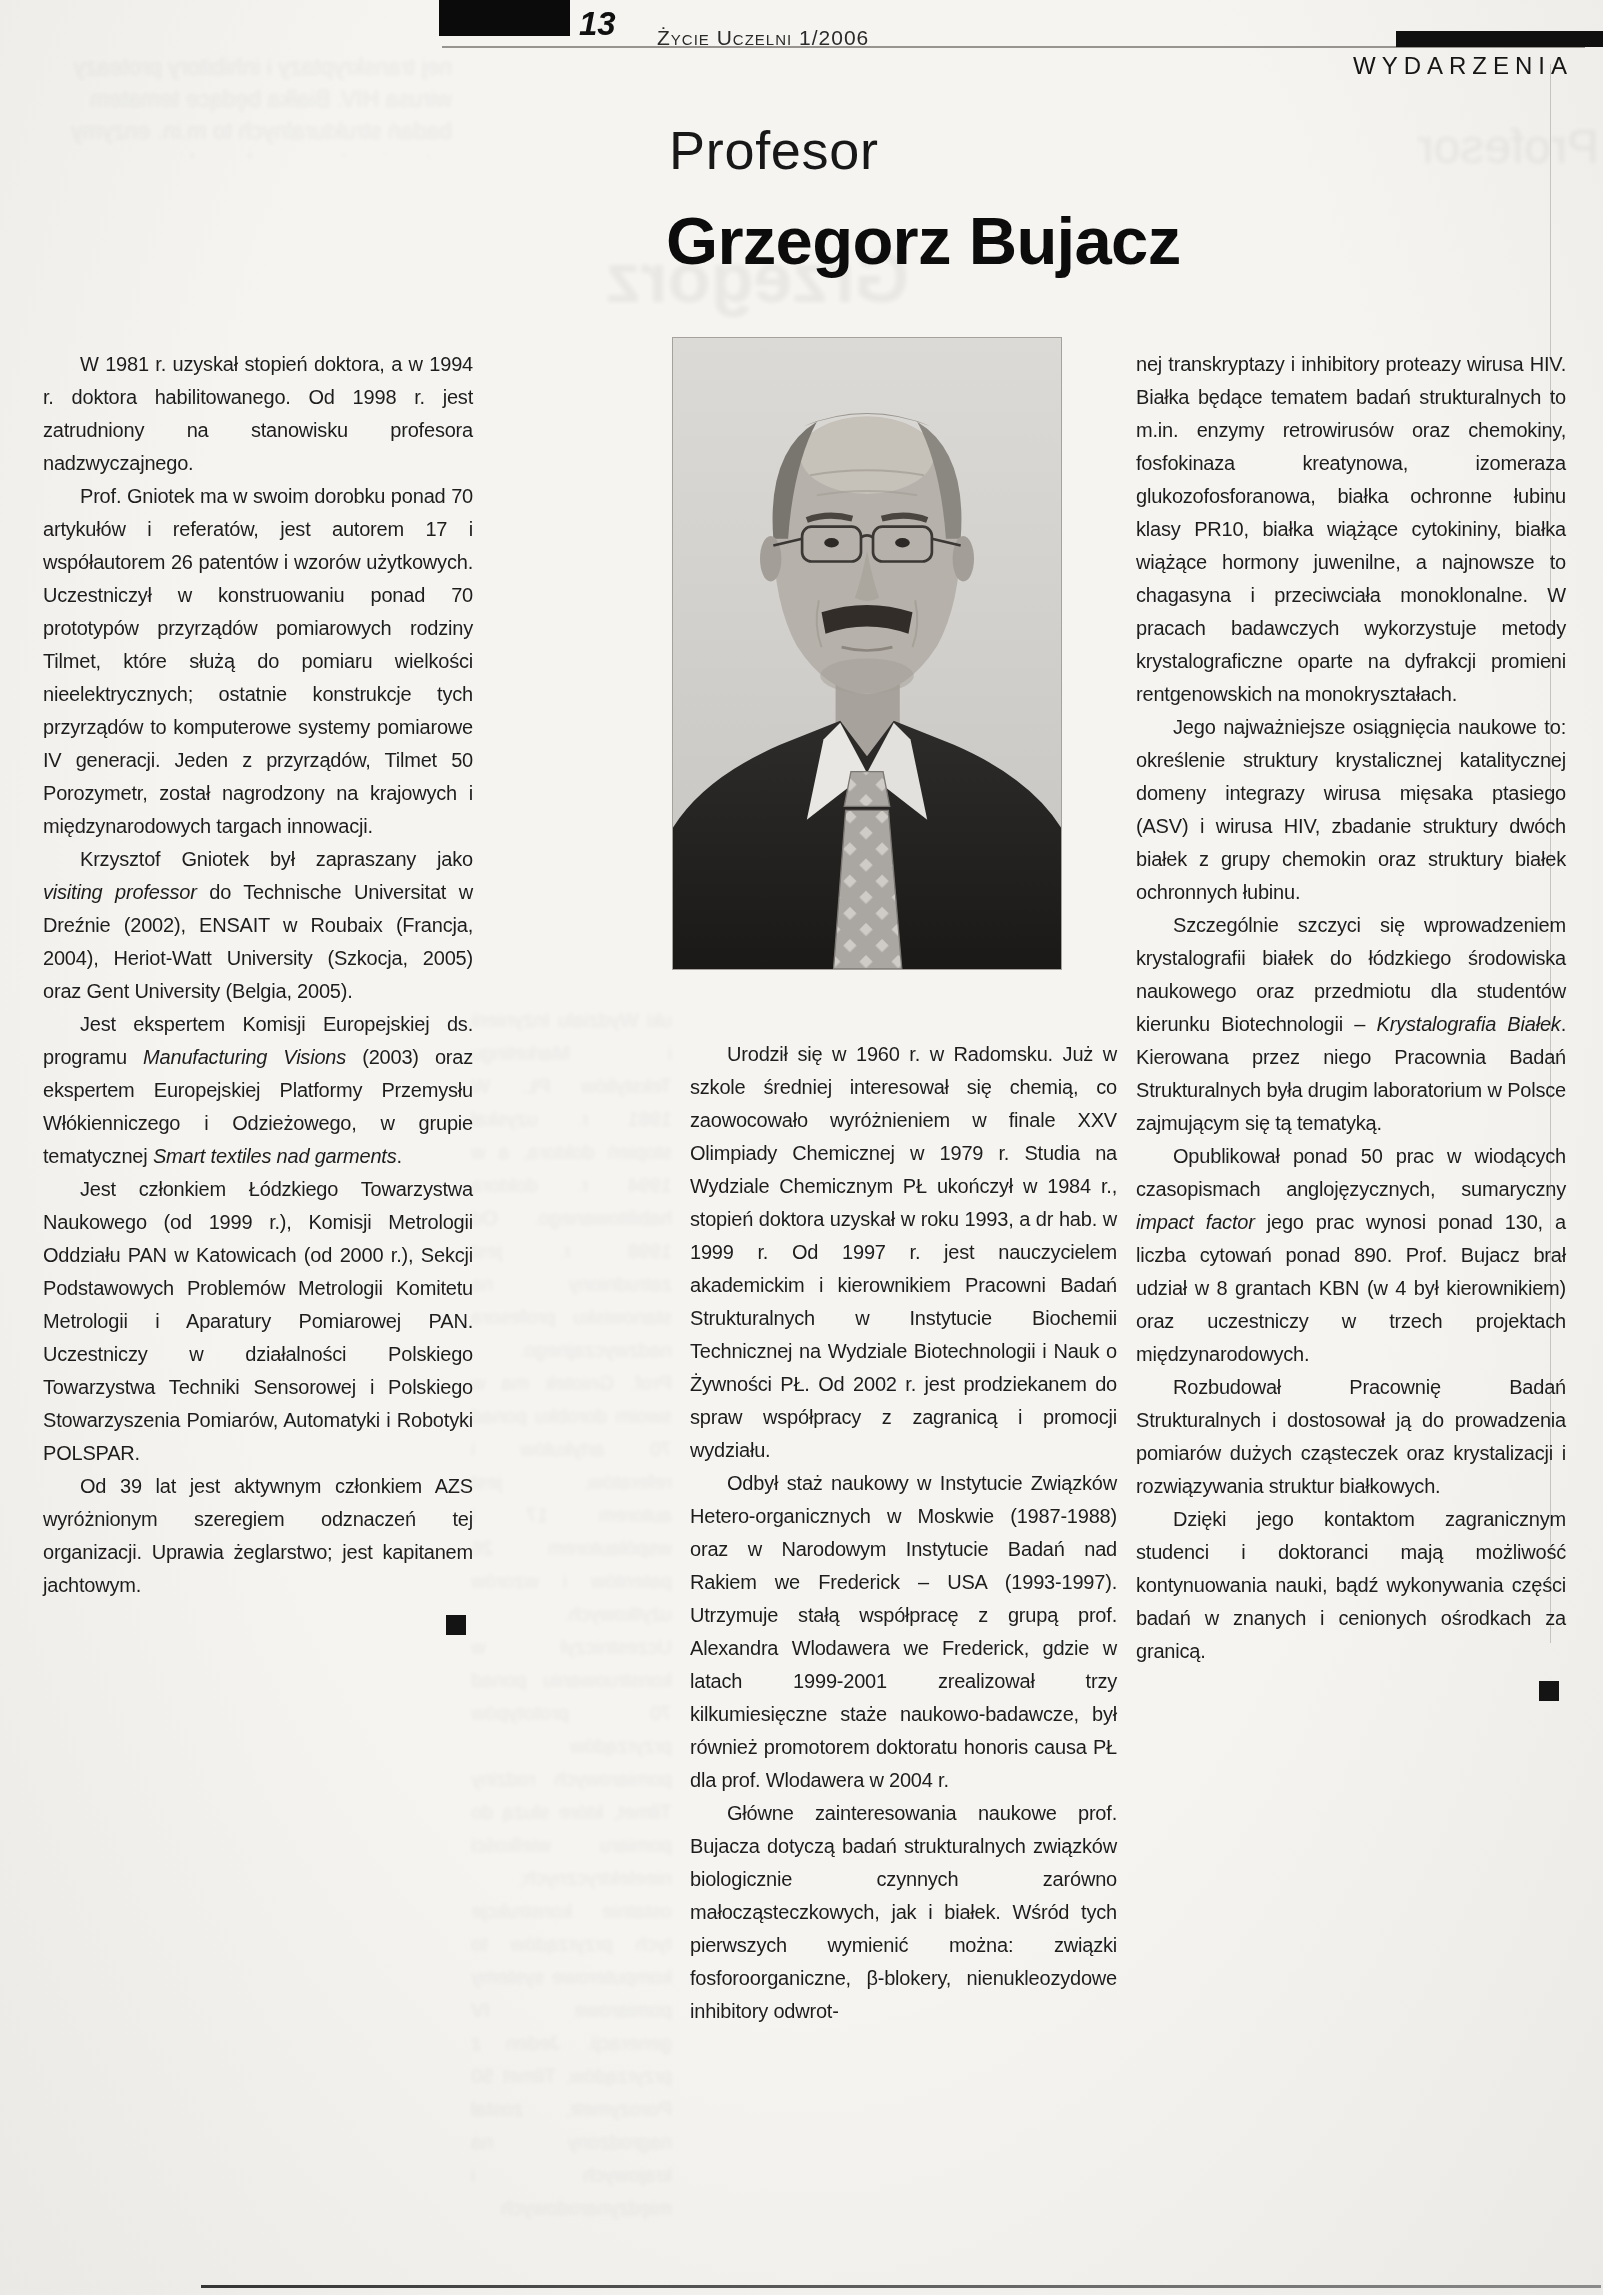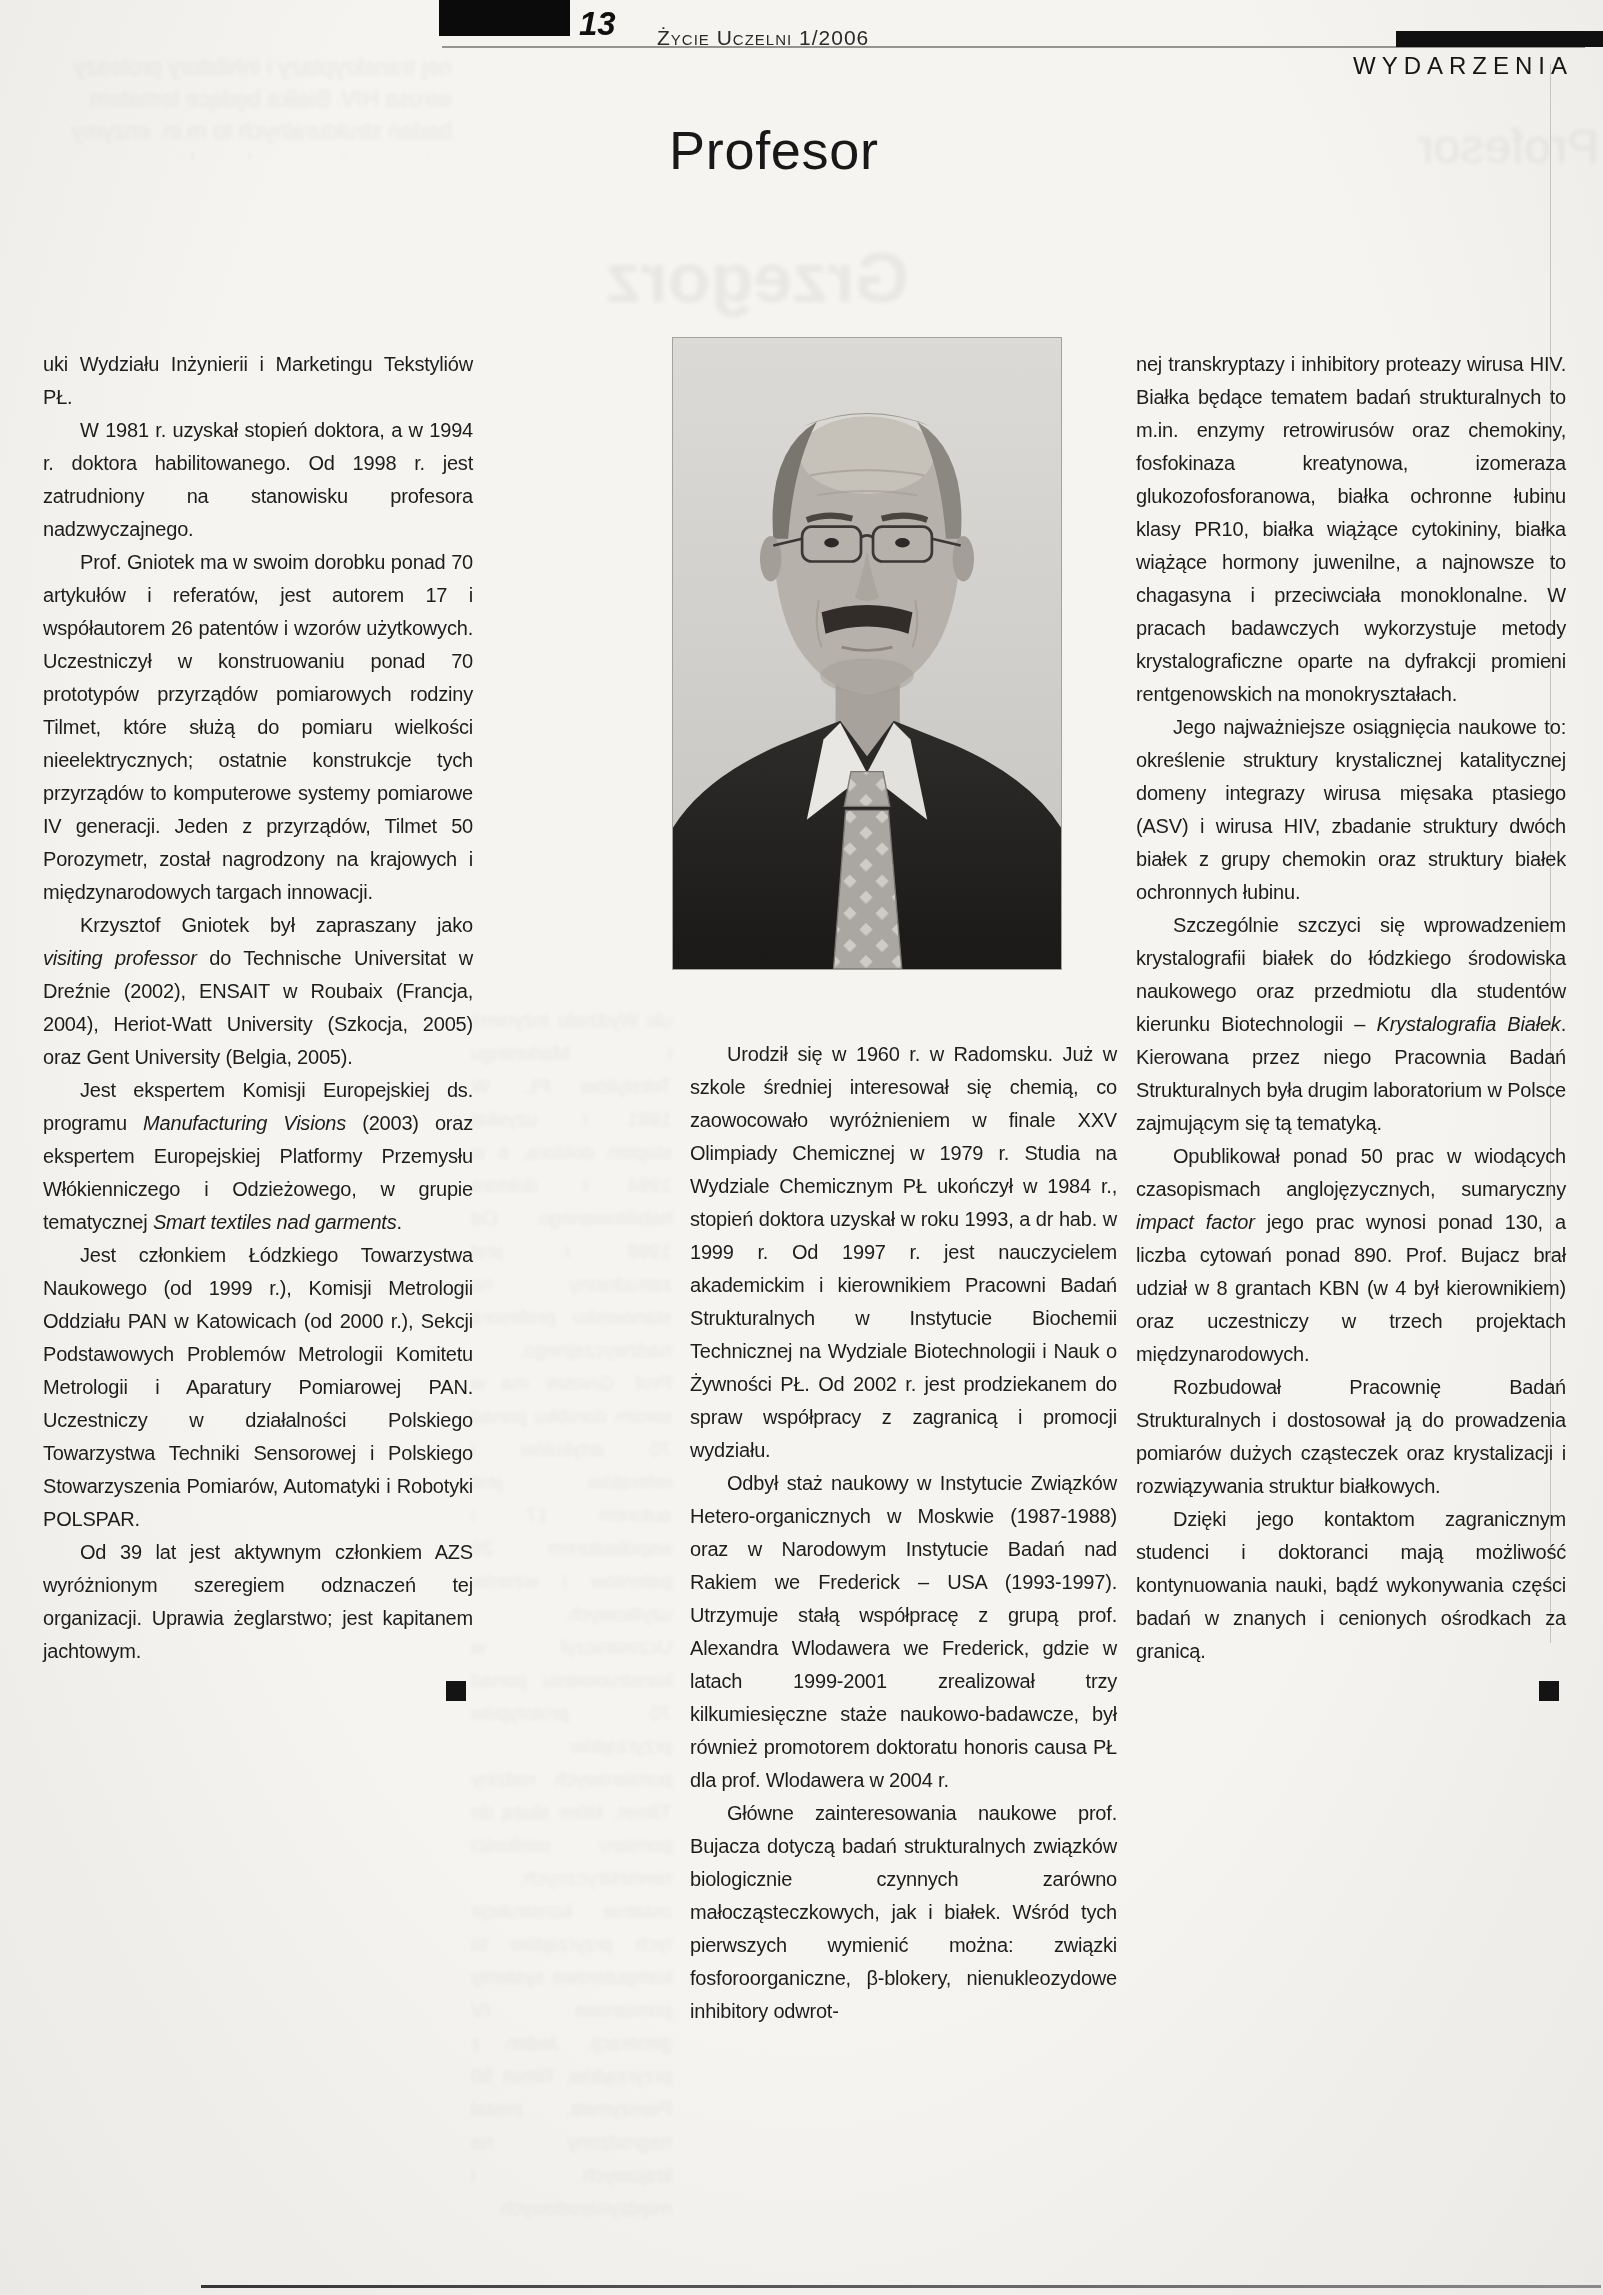--- a/index.html
+++ b/index.html
@@ -58,20 +58,21 @@
   <div class="hdr-bar-right"></div>
   <div class="hdr-section">WYDARZENIA</div>
 
   <div class="ghost ghost-top">nej transkryptazy i inhibitory proteazy wirusa HIV. Białka będące tematem badań strukturalnych to m.in. enzymy retrowirusów oraz chemokiny, fosfokinaza kreatynowa, izomeraza glukozofosforanowa, białka ochronne łubinu klasy PR10, białka wiążące cytokininy, białka wiążące hormony juwenilne, a najnowsze to chagasyna i przeciwciała monoklonalne. W pracach badawczych wykorzystuje metody krystalograficzne oparte na dyfrakcji promieni rentgenowskich na monokryształach. Jego najważniejsze osiągnięcia naukowe to: określenie struktury krystalicznej katalitycznej domeny integrazy wirusa mięsaka ptasiego (ASV) i wirusa HIV, zbadanie struktury dwóch białek z grupy chemokin oraz struktury białek ochronnych łubinu. Szczególnie szczyci się wprowadzeniem krystalografii białek do łódzkiego środowiska naukowego oraz przedmiotu dla studentów kierunku Biotechnologii – Krystalografia Białek. Kierowana przez niego Pracownia Badań Strukturalnych była drugim laboratorium w Polsce zajmującym się tą tematyką. Opublikował ponad 50 prac w wiodących czasopismach anglojęzycznych, sumaryczny impact factor jego prac wynosi ponad 130, a liczba cytowań ponad 650. Prof. Bujacz brał udział w 8 grantach KBN (w 4 był kierownikiem) oraz uczestniczy w trzech projektach międzynarodowych. Rozbudował Pracownię Badań Strukturalnych i dostosował ją do prowadzenia pomiarów dużych cząsteczek oraz krystalizacji i rozwiązywania struktur białkowych. Dzięki jego kontaktom zagranicznym studenci i doktoranci mają możliwość kontynuowania nauki, bądź wykonywania części badań w znanych i cenionych ośrodkach za granicą.</div>
   <div class="ghost ghost-title">Profesor</div>
   <div class="ghost ghost-display">Grzegorz Bujacz</div>
   <div class="ghost ghost-column">uki Wydziału Inżynierii i Marketingu Tekstyliów PŁ. W 1981 r. uzyskał stopień doktora, a w 1994 r. doktora habilitowanego. Od 1998 r. jest zatrudniony na stanowisku profesora nadzwyczajnego. Prof. Gniotek ma w swoim dorobku ponad 70 artykułów i referatów, jest autorem 17 i współautorem 26 patentów i wzorów użytkowych. Uczestniczył w konstruowaniu ponad 70 prototypów przyrządów pomiarowych rodziny Tilmet, które służą do pomiaru wielkości nieelektrycznych; ostatnie konstrukcje tych przyrządów to komputerowe systemy pomiarowe IV generacji. Jeden z przyrządów, Tilmet 50 Porozymetr, został nagrodzony na krajowych i międzynarodowych targach innowacji. Krzysztof Gniotek był zapraszany jako visiting professor do Technische Universitat w Dreźnie (2002), ENSAIT w Roubaix (Francja, 2004), Heriot-Watt University (Szkocja, 2005) oraz Gent University (Belgia, 2005). Jest ekspertem Komisji Europejskiej ds. programu Manufacturing Visions (2004) oraz ekspertem Europejskiej Platformy Przemysłu Włókienniczego i Odzieżowego, w grupie tematycznej Smart textiles nad garments. Jest członkiem Łódzkiego Towarzystwa Naukowego (od 1999 r.), Komisji Metrologii Oddziału PAN w Katowicach (od 2000 r.), Sekcji Podstawowych Problemów Metrologii Komitetu Metrologii i Aparatury Pomiarowej PAN. Uczestniczy w działalności Polskiego Towarzystwa Techniki Sensorowej i Polskiego Stowarzyszenia Pomiarów, Automatyki i Robotyki POLSPAR. Od 39 lat jest aktywnym członkiem AZS wyróżnionym szeregiem odznaczeń tej organizacji. Uprawia żeglarstwo; jest kapitanem jachtowym.</div>
   <div class="edge-line"></div>
 
   <div class="title-prefix">Profesor</div>
+  <div class="title-name">Grzegorz Bujacz</div>
 
   <div class="photo">
     <svg viewBox="0 0 580 943" preserveAspectRatio="none">
       <defs>
         <linearGradient id="bgG" x1="0" y1="0" x2="0" y2="1">
           <stop offset="0" stop-color="#dcdad6"></stop>
             <stop offset="1" stop-color="#c6c4c0"></stop>
         </linearGradient>
         <linearGradient id="suitG" x1="0" y1="0" x2="0" y2="1">
           <stop offset="0" stop-color="#2e2c2a"></stop>
@@ -126,21 +127,20 @@
       <path d="M252,462 Q290,472 328,462" stroke="#8c867f" stroke-width="4" fill="none"></path>
 
       <path d="M218,392 Q210,430 222,462" stroke="#a09a92" stroke-width="3" fill="none" opacity="0.7"></path>
       <path d="M362,392 Q370,430 358,462" stroke="#a09a92" stroke-width="3" fill="none" opacity="0.7"></path>
 
       <ellipse cx="290" cy="505" rx="70" ry="26" fill="#a29d95" opacity="0.5"></ellipse>
     </svg>
   </div>
 
   <div class="col col-left">
-    <p class="para"><span>uki Wydziału Inżynierii i Marketingu Tekstyliów PŁ.</span></p>
       <p class="para indent"><span>W 1981 r. uzyskał stopień doktora, a w 1994 r. doktora habilitowanego. Od 1998 r. jest zatrudniony na stanowisku profesora nadzwyczajnego.</span></p>
       <p class="para indent"><span>Prof. Gniotek ma w swoim dorobku ponad 70 artykułów i referatów, jest autorem 17 i współautorem 26 patentów i wzorów użytkowych. Uczestniczył w konstruowaniu ponad 70 prototypów przyrządów pomiarowych rodziny Tilmet, które służą do pomiaru wielkości nieelektrycznych; ostatnie konstrukcje tych przyrządów to komputerowe systemy pomiarowe IV generacji. Jeden z przyrządów, Tilmet 50 Porozymetr, został nagrodzony na krajowych i międzynarodowych targach innowacji.</span></p>
       <p class="para indent"><span>Krzysztof Gniotek był zapraszany jako </span><em>visiting professor</em><span> do Technische Universitat w Dreźnie (2002), ENSAIT w Roubaix (Francja, 2004), Heriot-Watt University (Szkocja, 2005) oraz Gent University (Belgia, 2005).</span></p>
       <p class="para indent"><span>Jest ekspertem Komisji Europejskiej ds. programu </span><em>Manufacturing Visions</em><span> (2003) oraz ekspertem Europejskiej Platformy Przemysłu Włókienniczego i Odzieżowego, w grupie tematycznej </span><em>Smart textiles nad garments</em><span>.</span></p>
       <p class="para indent"><span>Jest członkiem Łódzkiego Towarzystwa Naukowego (od 1999 r.), Komisji Metrologii Oddziału PAN w Katowicach (od 2000 r.), Sekcji Podstawowych Problemów Metrologii Komitetu Metrologii i Aparatury Pomiarowej PAN. Uczestniczy w działalności Polskiego Towarzystwa Techniki Sensorowej i Polskiego Stowarzyszenia Pomiarów, Automatyki i Robotyki POLSPAR.</span></p>
       <p class="para indent"><span>Od 39 lat jest aktywnym członkiem AZS wyróżnionym szeregiem odznaczeń tej organizacji. Uprawia żeglarstwo; jest kapitanem jachtowym.</span></p>
       <span class="end-marker"></span>
   </div>
   <div class="col col-mid">
       <p class="para indent"><span>Urodził się w 1960 r. w Radomsku. Już w szkole średniej interesował się chemią, co zaowocowało wyróżnieniem w finale XXV Olimpiady Chemicznej w 1979 r. Studia na Wydziale Chemicznym PŁ ukończył w 1984 r., stopień doktora uzyskał w roku 1993, a dr hab. w 1999 r. Od 1997 r. jest nauczycielem akademickim i kierownikiem Pracowni Badań Strukturalnych w Instytucie Biochemii Technicznej na Wydziale Biotechnologii i Nauk o Żywności PŁ. Od 2002 r. jest prodziekanem do spraw współpracy z zagranicą i promocji wydziału.</span></p>

